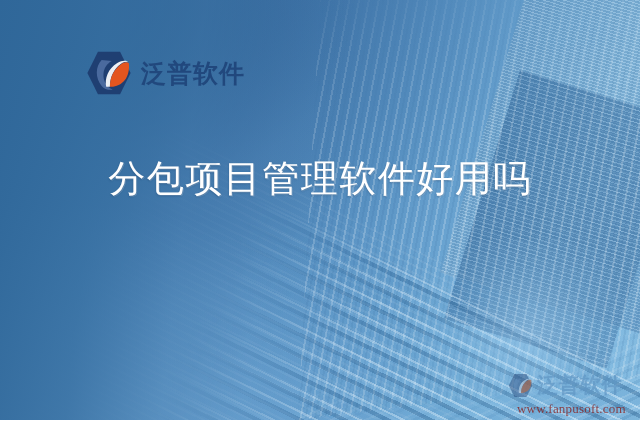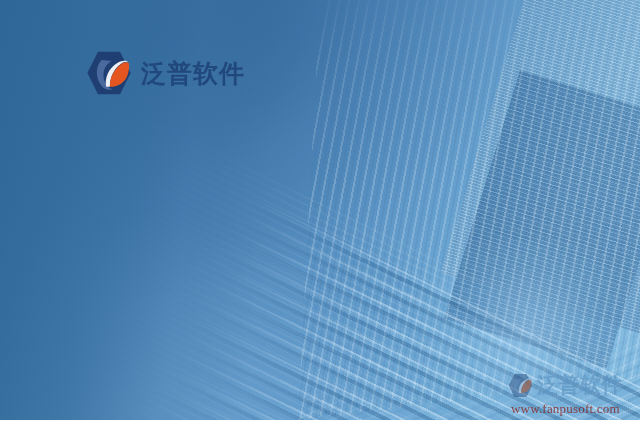--- a/index.html
+++ b/index.html
@@ -362,21 +362,21 @@
     white-space: nowrap;
   }
   .wm-url {
     font-family: "Liberation Serif", serif;
     font-size: 13px;
     font-weight: 400;
     line-height: 1;
     color: rgba(138, 30, 28, 0.80);
     letter-spacing: 0.2px;
     margin-top: 4px;
-    margin-left: 3px;
+    margin-left: 9px;
     white-space: nowrap;
   }
 </style>
 </head>
 <body>
 
 <div class="banner">
 
   <div class="sky-base"></div>
   <div class="sky-corner-dark"></div>
@@ -398,20 +398,21 @@
       <path d="M26 4 H74 L97 50 L74 96 H26 L3 50 Z" fill="#1f3f72"></path>
       <path d="M34 22 C20 36 20 62 34 78 C40 85 50 88 58 86 C44 80 37 66 38 52 C39 40 45 30 56 24 Z" fill="#4a6a9e"></path>
       <path d="M44 80 C40 62 48 40 68 28 C78 22 88 22 92 26 C86 24 78 27 70 35 C57 48 52 64 52 80 Z" fill="#ffffff" opacity="0.92"></path>
       <path d="M52 80 C52 62 58 46 72 34 C80 27 88 25 93 28 C95 40 92 56 84 66 C76 76 64 81 52 80 Z" fill="#e4551f"></path>
     </svg>
     <div class="logo-text-col">
       <div class="logo-cn">泛普软件</div>
     </div>
   </div>
 
+  <div class="headline">分包项目管理软件好用吗</div>
 
   <div class="watermark">
     <div class="wm-row">
       <svg class="wm-mark" viewBox="0 0 100 100">
         <path d="M26 4 H74 L97 50 L74 96 H26 L3 50 Z" fill="#1f3f72" opacity="0.55"></path>
         <path d="M34 22 C20 36 20 62 34 78 C40 85 50 88 58 86 C44 80 37 66 38 52 C39 40 45 30 56 24 Z" fill="#5d86b4" opacity="0.6"></path>
         <path d="M44 80 C40 62 48 40 68 28 C78 22 88 22 92 26 C86 24 78 27 70 35 C57 48 52 64 52 80 Z" fill="#cfe3f2" opacity="0.65"></path>
         <path d="M52 80 C52 62 58 46 72 34 C80 27 88 25 93 28 C95 40 92 56 84 66 C76 76 64 81 52 80 Z" fill="#b4613c" opacity="0.72"></path>
       </svg>
       <div class="wm-cn">泛普软件</div>

